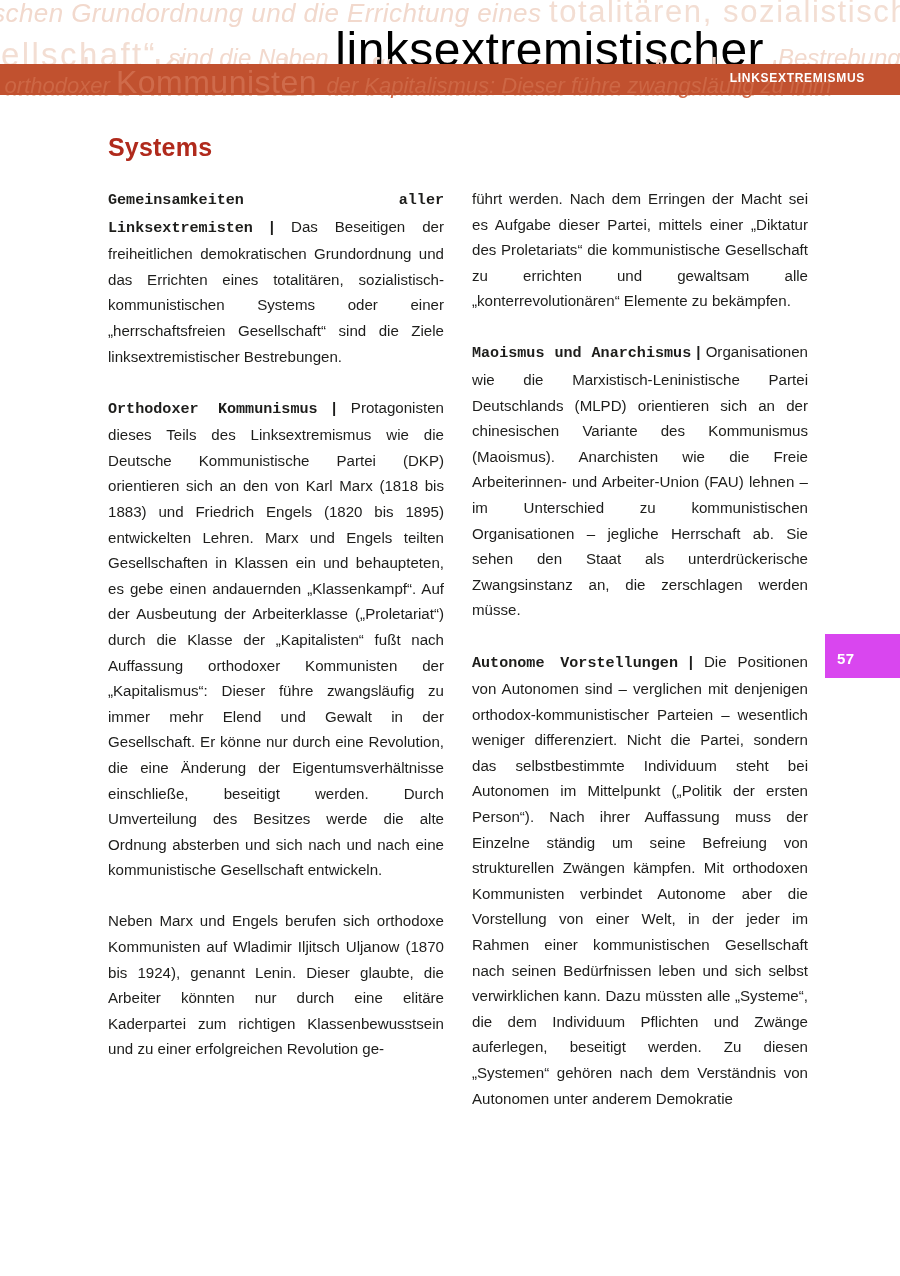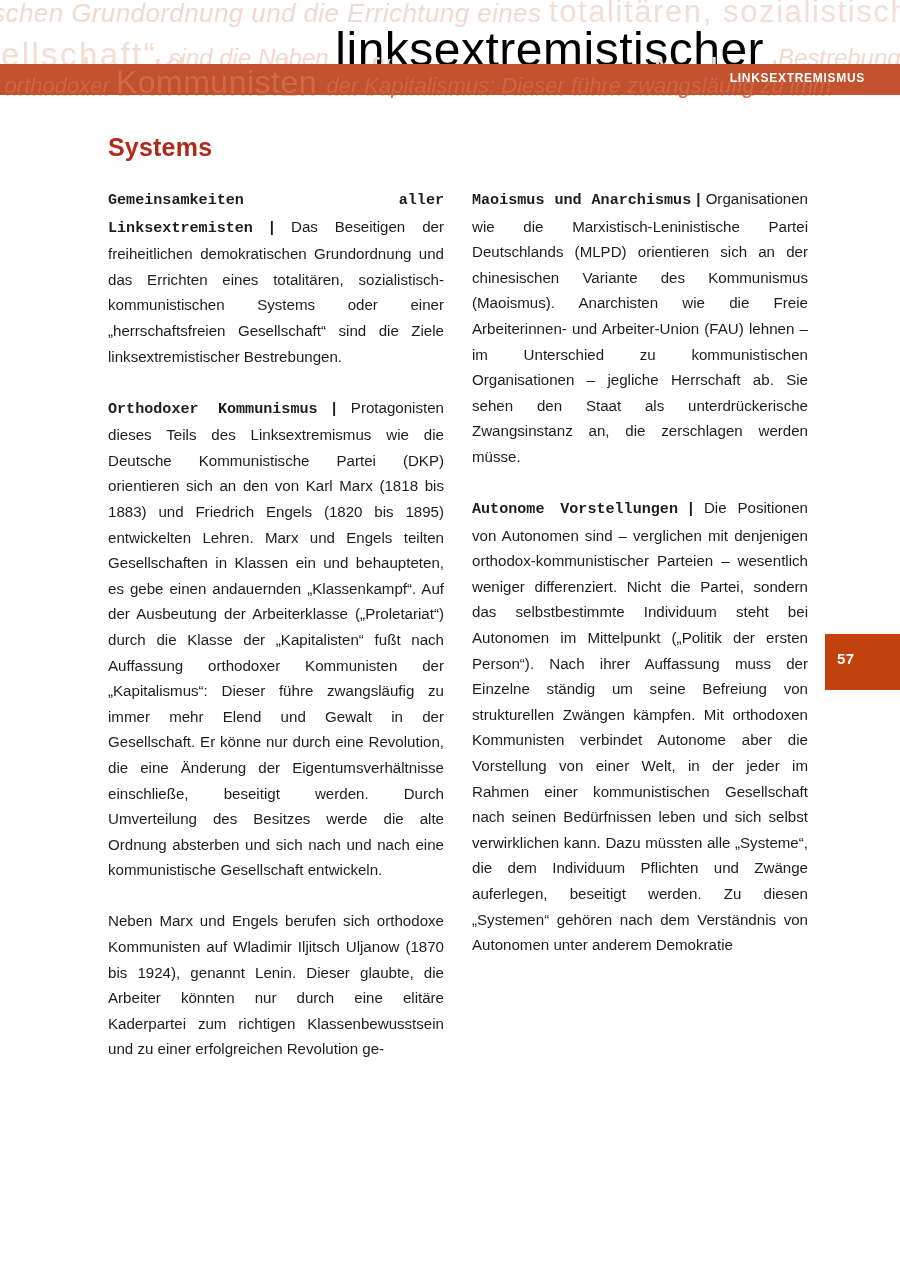--- a/index.html
+++ b/index.html
@@ -129,22 +129,22 @@
     letter-spacing: 0.5px;
     color: #cf6b4b;
   }
 
   
   .page-tab {
     position: absolute;
     right: 0;
     top: 634px;
     width: 75px;
-    height: 56px;
-    background: #c2410c;
+    height: 44px;
+    background: #d946ef;
     z-index: 6;
   }
   .page-tab-number {
     position: absolute;
     left: 12px;
     top: 16px;
     color: #ffffff;
     font-size: 15px;
     font-weight: bold;
     letter-spacing: 0.3px;
@@ -225,20 +225,21 @@
       <p class="para"><span class="lead">Gemeinsamkeiten aller Linksextremisten</span><span class="pipe"> | </span><span>Das Beseitigen der freiheitlichen demokratischen Grundordnung und das Errichten eines totalitären, sozialistisch-kommunistischen Systems oder einer „herrschaftsfreien Gesellschaft“ sind die Ziele linksextremistischer Bestrebungen.</span></p>
 
       <p class="para"><span class="lead">Orthodoxer Kommunismus</span><span class="pipe"> | </span><span>Protagonisten dieses Teils des Linksextremismus wie die Deutsche Kommunistische Partei (DKP) orientieren sich an den von Karl Marx (1818 bis 1883) und Friedrich Engels (1820 bis 1895) entwickelten Lehren. Marx und Engels teilten Gesellschaften in Klassen ein und behaupteten, es gebe einen andauernden „Klassenkampf“. Auf der Ausbeutung der Arbeiterklasse („Proletariat“) durch die Klasse der „Kapitalisten“ fußt nach Auffassung orthodoxer Kommunisten der „Kapitalismus“: Dieser führe zwangsläufig zu immer mehr Elend und Gewalt in der Gesellschaft. Er könne nur durch eine Revolution, die eine Änderung der Eigentumsverhältnisse einschließe, beseitigt werden. Durch Umverteilung des Besitzes werde die alte Ordnung absterben und sich nach und nach eine kommunistische Gesellschaft entwickeln.</span></p>
 
       <p class="para tight"><span>Neben Marx und Engels berufen sich orthodoxe Kommunisten auf Wladimir Iljitsch Uljanow (1870 bis 1924), genannt Lenin. Dieser glaubte, die Arbeiter könnten nur durch eine elitäre Kaderpartei zum richtigen Klassenbewusstsein und zu einer erfolgreichen Revolution ge-</span></p>
 
     </div>
 
     <div class="col">
 
+      <p class="para"><span>führt werden. Nach dem Erringen der Macht sei es Aufgabe dieser Partei, mittels einer „Diktatur des Proletariats“ die kommunistische Gesellschaft zu errichten und gewaltsam alle „konterrevolutionären“ Elemente zu bekämpfen.</span></p>
 
       <p class="para"><span class="lead">Maoismus und Anarchismus</span><span class="pipe"> | </span><span>Organisationen wie die Marxistisch-Leninistische Partei Deutschlands (MLPD) orientieren sich an der chinesischen Variante des Kommunismus (Maoismus). Anarchisten wie die Freie Arbeiterinnen- und Arbeiter-Union (FAU) lehnen – im Unterschied zu kommunistischen Organisationen – jegliche Herrschaft ab. Sie sehen den Staat als unterdrückerische Zwangsinstanz an, die zerschlagen werden müsse.</span></p>
 
       <p class="para tight"><span class="lead">Autonome Vorstellungen</span><span class="pipe"> | </span><span>Die Positionen von Autonomen sind – verglichen mit denjenigen orthodox-kommunistischer Parteien – wesentlich weniger differenziert. Nicht die Partei, sondern das selbstbestimmte Individuum steht bei Autonomen im Mittelpunkt („Politik der ersten Person“). Nach ihrer Auffassung muss der Einzelne ständig um seine Befreiung von strukturellen Zwängen kämpfen. Mit orthodoxen Kommunisten verbindet Autonome aber die Vorstellung von einer Welt, in der jeder im Rahmen einer kommunistischen Gesellschaft nach seinen Bedürfnissen leben und sich selbst verwirklichen kann. Dazu müssten alle „Systeme“, die dem Individuum Pflichten und Zwänge auferlegen, beseitigt werden. Zu diesen „Systemen“ gehören nach dem Verständnis von Autonomen unter anderem Demokratie</span></p>
 
     </div>
 
   </div>
 
 </div>

